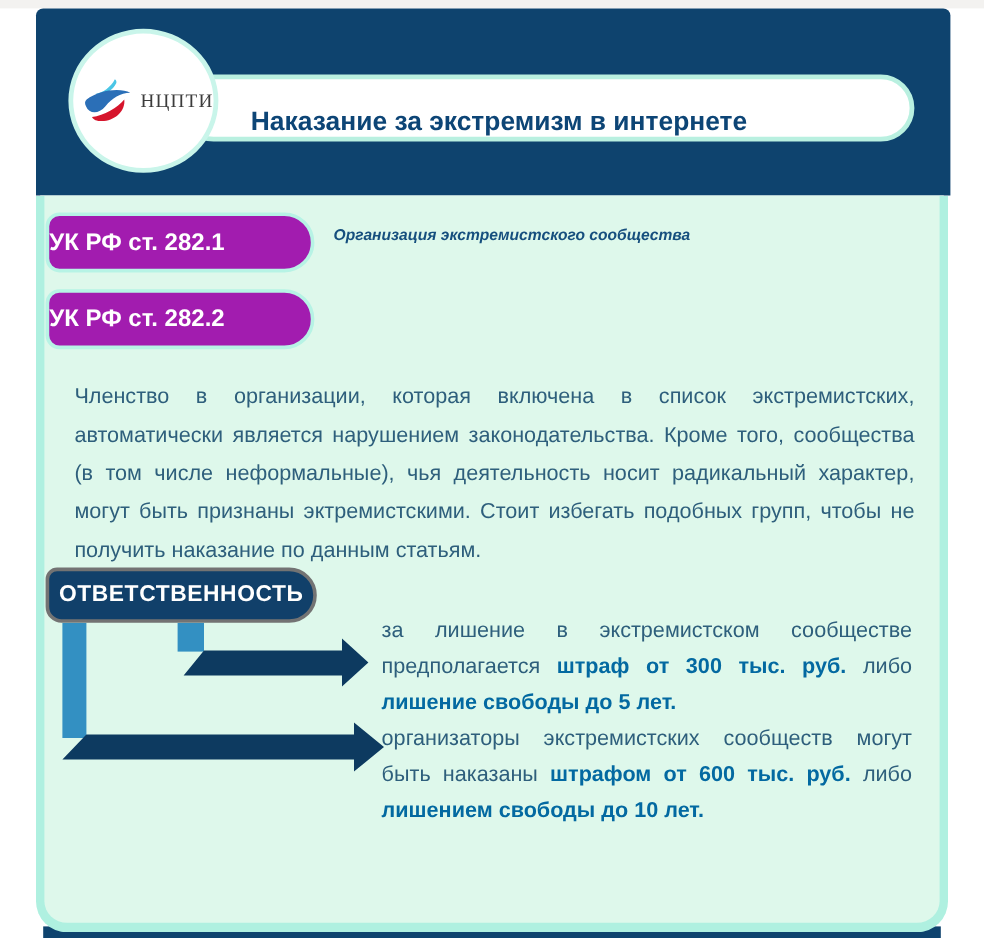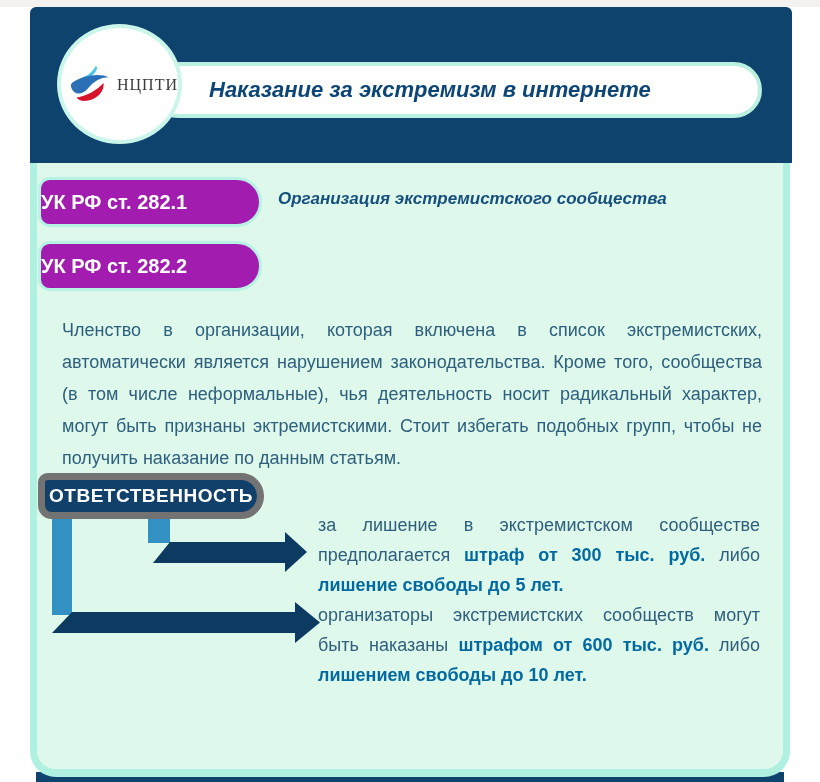--- a/index.html
+++ b/index.html
@@ -11,36 +11,36 @@
          border-left:7px solid #aff0e0;border-right:7px solid #aff0e0;border-bottom:8px solid #aff0e0;
          border-radius:0 0 26px 26px;box-sizing:border-box;z-index:1;}
   .logo{position:absolute;left:57px;top:24px;width:125px;height:120px;background:#ffffff;
         border:4px solid #c9f5ea;border-radius:50%;box-sizing:border-box;z-index:4;
         display:flex;flex-direction:row;align-items:center;justify-content:flex-start;}
   .logo svg{margin-top:10px;}
   .logo-label{font-family:"Liberation Serif","DejaVu Serif",serif;font-size:16px;color:#3c3c3c;
         letter-spacing:1px;margin-top:2px;}
   .title-pill{position:absolute;left:150px;top:62px;width:612px;height:56px;background:#ffffff;
         border:4px solid #b9f0e0;border-radius:30px;box-sizing:border-box;z-index:3;
-        display:flex;align-items:center;padding-left:55px;font-style:italic;}
+        display:flex;align-items:flex-end;padding-left:55px;}
   .title-pill span{font-size:22px;font-weight:bold;color:#0d4576;}
   .code-pill{position:absolute;left:38px;width:224px;height:50px;background:#a21caf;
         border:3px solid #b7f3e5;border-radius:12px 26px 26px 12px;box-sizing:border-box;z-index:2;
         display:flex;align-items:center;}
   .code-pill span{color:#ffffff;font-size:20px;font-weight:bold;}
   .pill-1{top:177px;}
   .pill-2{top:241px;}
-  .article-desc{position:absolute;left:278px;width:480px;font-size:17px;font-weight:bold;
+  .article-desc{position:absolute;left:278px;width:480px;font-size:13px;font-weight:bold;
         font-style:italic;color:#164f7e;line-height:1.45;z-index:2;}
   .desc-1{top:187px;}
   .desc-2{top:245px;width:460px;}
   .body-par{position:absolute;left:62px;top:314px;width:700px;font-size:18px;line-height:1.78;
         color:#2e5f7c;text-align:justify;z-index:2;margin:0;}
   .resp-pill{position:absolute;left:38px;top:473px;width:226px;height:46px;background:#11406a;
-        border:7px solid #737373;border-radius:10px 24px 24px 14px;box-sizing:border-box;z-index:2;
+        border:3px solid #737373;border-radius:10px 24px 24px 14px;box-sizing:border-box;z-index:2;
         display:flex;align-items:center;justify-content:center;}
   .resp-pill span{color:#ffffff;font-size:19px;font-weight:bold;letter-spacing:0.5px;}
   .flow{position:absolute;left:30px;top:519px;width:300px;height:130px;z-index:2;}
   .resp-text{position:absolute;left:318px;width:442px;font-size:18px;line-height:1.67;
         color:#2e5f7c;text-align:justify;z-index:2;margin:0;}
   .resp-text b{color:#0369a1;font-weight:bold;}
   .resp-text-1{top:510px;}
   .resp-text-2{top:600px;}
 </style>
 </head>

